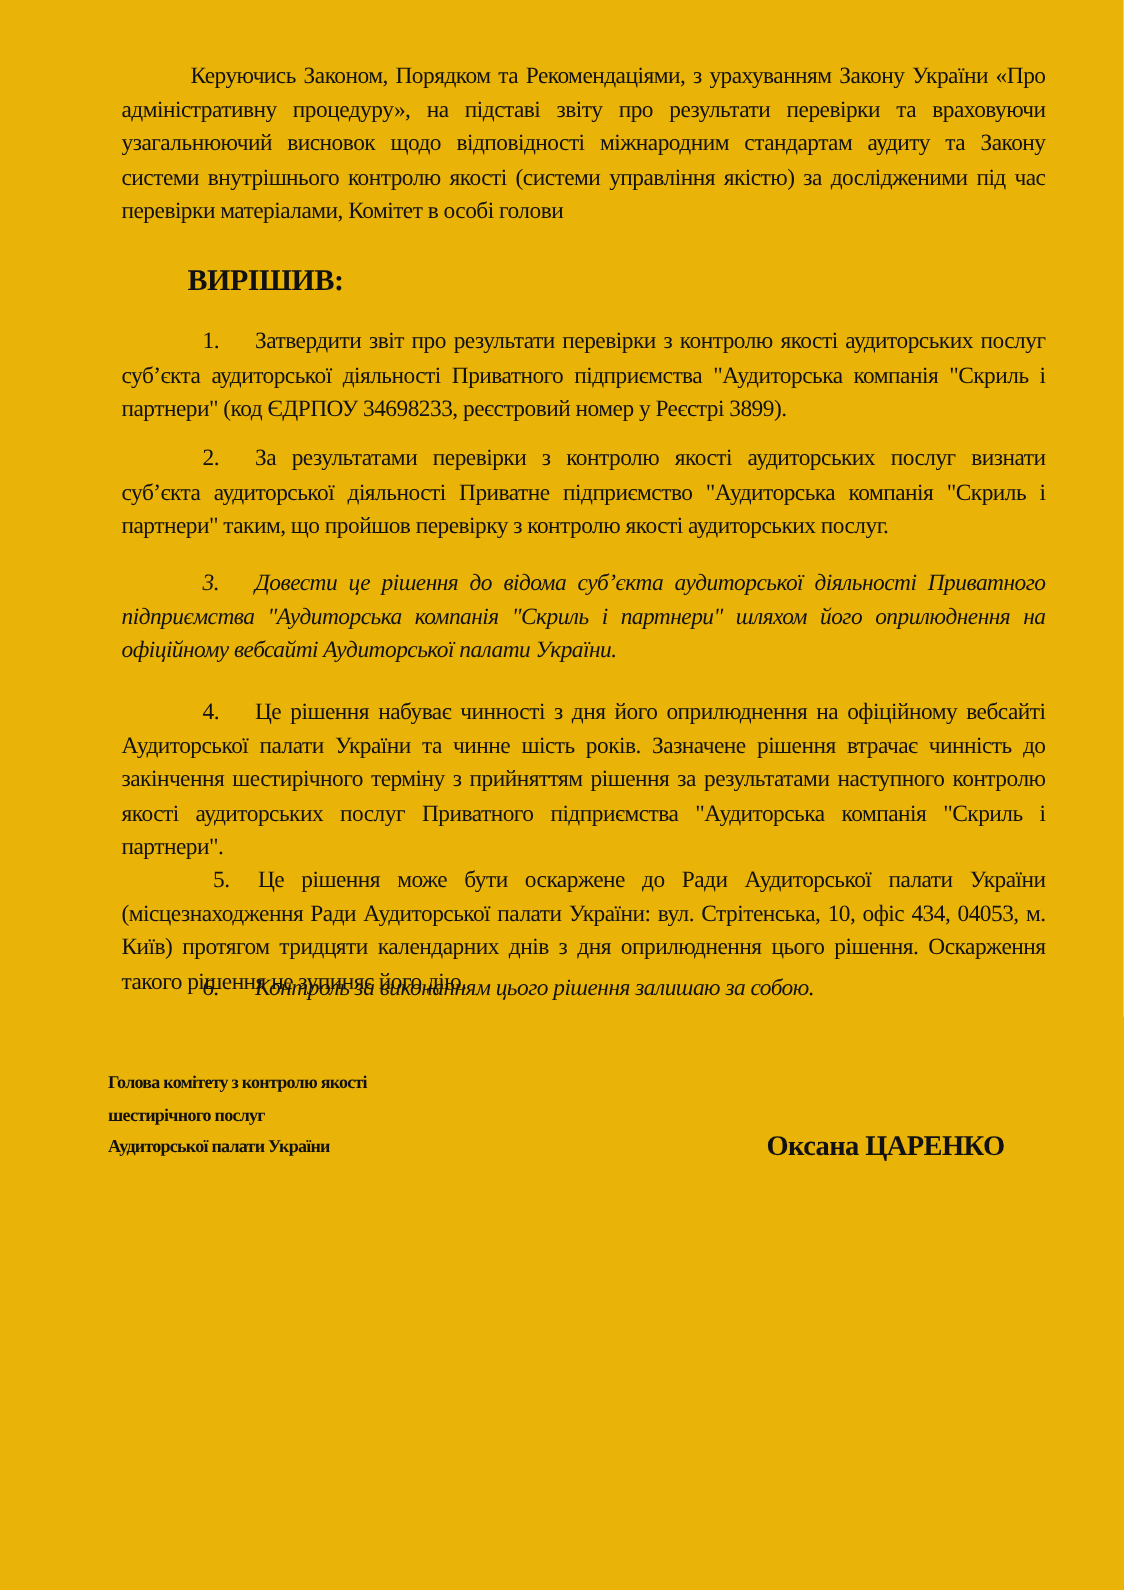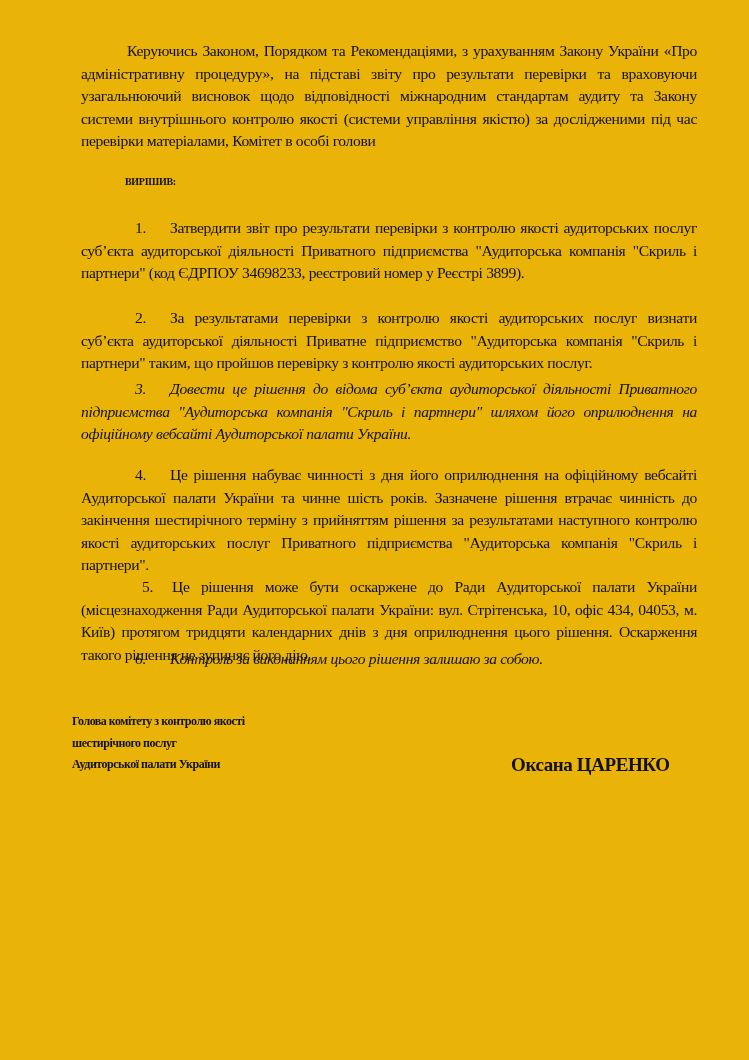--- a/index.html
+++ b/index.html
@@ -48,21 +48,21 @@
       display: inline-block;
       width: 35px;
     }
     .item-num-box.narrow {
       width: 30px;
     }
     .heading {
       position: absolute;
       left: 125px;
       top: 176px;
-      font-size: 10px;
+      font-size: 20px;
       font-weight: bold;
       letter-spacing: -0.3px;
     }
     .signature {
       position: absolute;
       left: 72px;
       top: 711px;
       font-size: 12px;
       line-height: 21.6px;
       font-weight: bold;
@@ -82,21 +82,21 @@
 <body>
 
 <div class="page">
 
   <p class="para" style="top:40px; margin:0;"><span class="first-indent"></span><span>Керуючись Законом, Порядком та Рекомендаціями, з урахуванням Закону України «Про адміністративну процедуру», на підставі звіту про результати перевірки та враховуючи узагальнюючий висновок щодо відповідності міжнародним стандартам аудиту та Закону системи внутрішнього контролю якості (системи управління якістю) за дослідженими під час перевірки матеріалами, Комітет в особі голови</span></p>
 
   <div class="heading">ВИРІШИВ:</div>
 
   <p class="para" style="top:217px; margin:0;"><span class="item-num-lead"></span><span class="item-num-box">1.</span><span>Затвердити звіт про результати перевірки з контролю якості аудиторських послуг суб’єкта аудиторської діяльності Приватного підприємства "Аудиторська компанія "Скриль і партнери" (код ЄДРПОУ 34698233, реєстровий номер у Реєстрі 3899).</span></p>
 
-  <p class="para" style="top:307px; margin:0;"><span class="item-num-lead"></span><span class="item-num-box">2.</span><span>За результатами перевірки з контролю якості аудиторських послуг визнати суб’єкта аудиторської діяльності Приватне підприємство "Аудиторська компанія "Скриль і партнери" таким, що пройшов перевірку з контролю якості аудиторських послуг.</span></p>
+  <p class="para" style="top:295px; margin:0;"><span class="item-num-lead"></span><span class="item-num-box">2.</span><span>За результатами перевірки з контролю якості аудиторських послуг визнати суб’єкта аудиторської діяльності Приватне підприємство "Аудиторська компанія "Скриль і партнери" таким, що пройшов перевірку з контролю якості аудиторських послуг.</span></p>
 
   <p class="para" style="top:378px; margin:0;font-style:italic;"><span class="item-num-lead"></span><span class="item-num-box">3.</span><span>Довести це рішення до відома суб’єкта аудиторської діяльності Приватного підприємства "Аудиторська компанія "Скриль і партнери" шляхом його оприлюднення на офіційному вебсайті Аудиторської палати України.</span></p>
 
   <p class="para" style="top:464px; margin:0;"><span class="item-num-lead"></span><span class="item-num-box">4.</span><span>Це рішення набуває чинності з дня його оприлюднення на офіційному вебсайті Аудиторської палати України та чинне шість років. Зазначене рішення втрачає чинність до закінчення шестирічного терміну з прийняттям рішення за результатами наступного контролю якості аудиторських послуг Приватного підприємства "Аудиторська компанія "Скриль і партнери".</span></p>
 
   <p class="para" style="top:576px; margin:0;"><span class="item-num-lead wide"></span><span class="item-num-box narrow">5.</span><span>Це рішення може бути оскаржене до Ради Аудиторської палати України (місцезнаходження Ради Аудиторської палати України: вул. Стрітенська, 10, офіс 434, 04053, м. Київ) протягом тридцяти календарних днів з дня оприлюднення цього рішення. Оскарження такого рішення не зупиняє його дію.</span></p>
 
   <p class="para" style="top:648px; margin:0;font-style:italic;"><span class="item-num-lead"></span><span class="item-num-box">6.</span><span>Контроль за виконанням цього рішення залишаю за собою.</span></p>
 
   <div class="signature">

